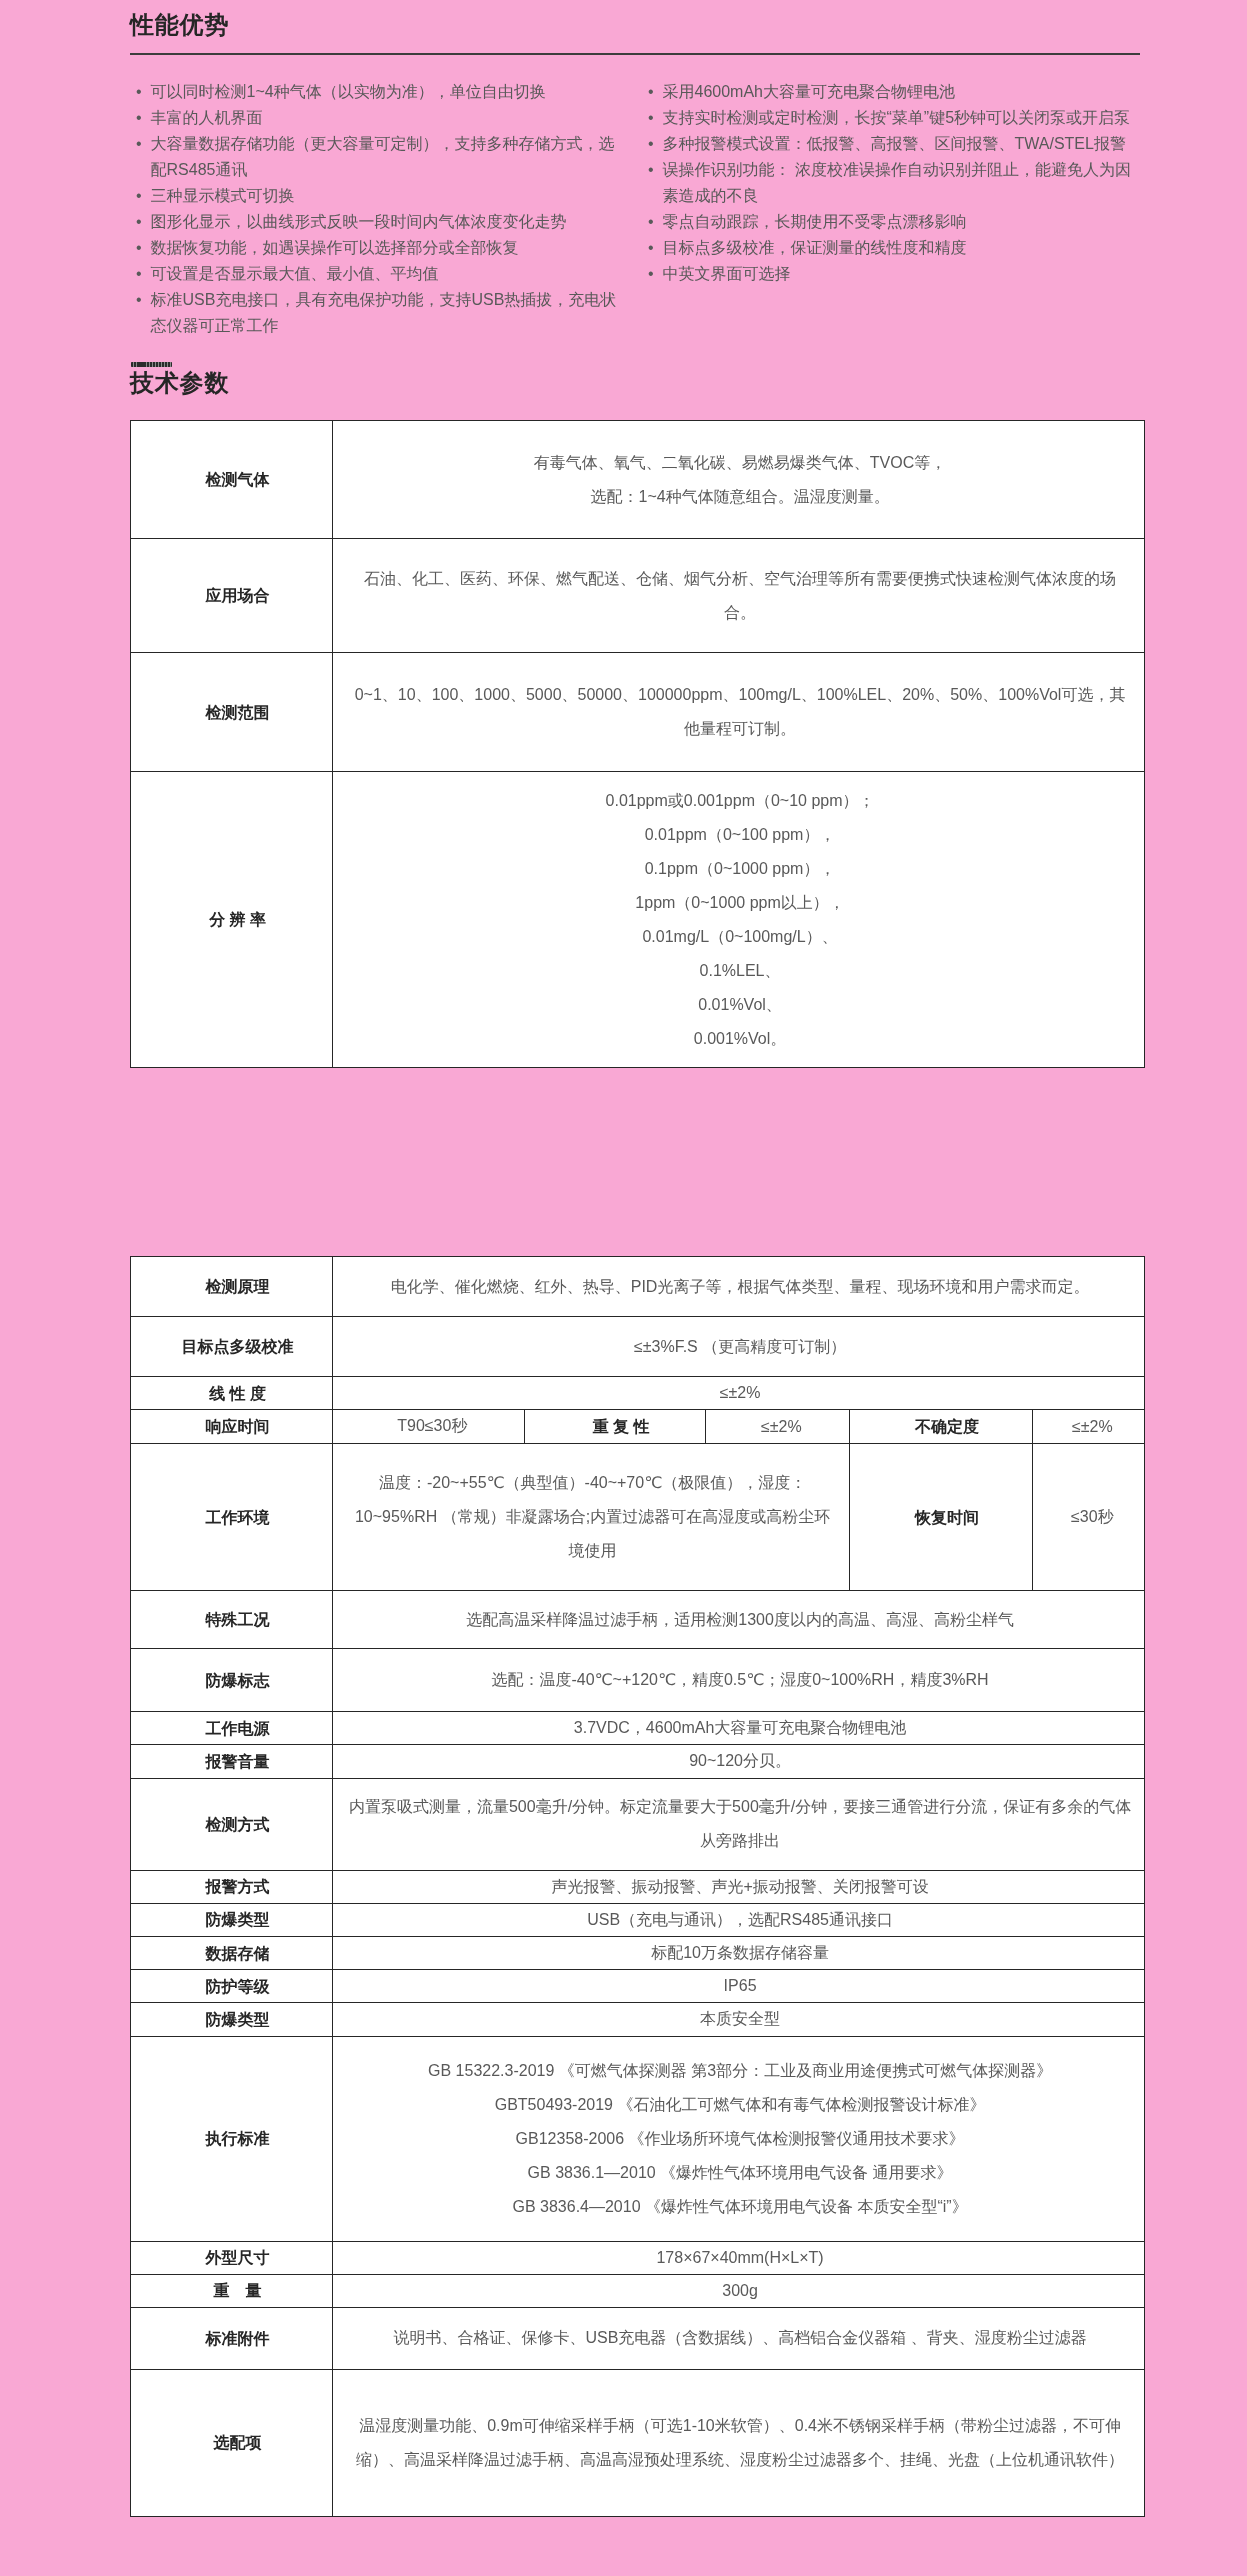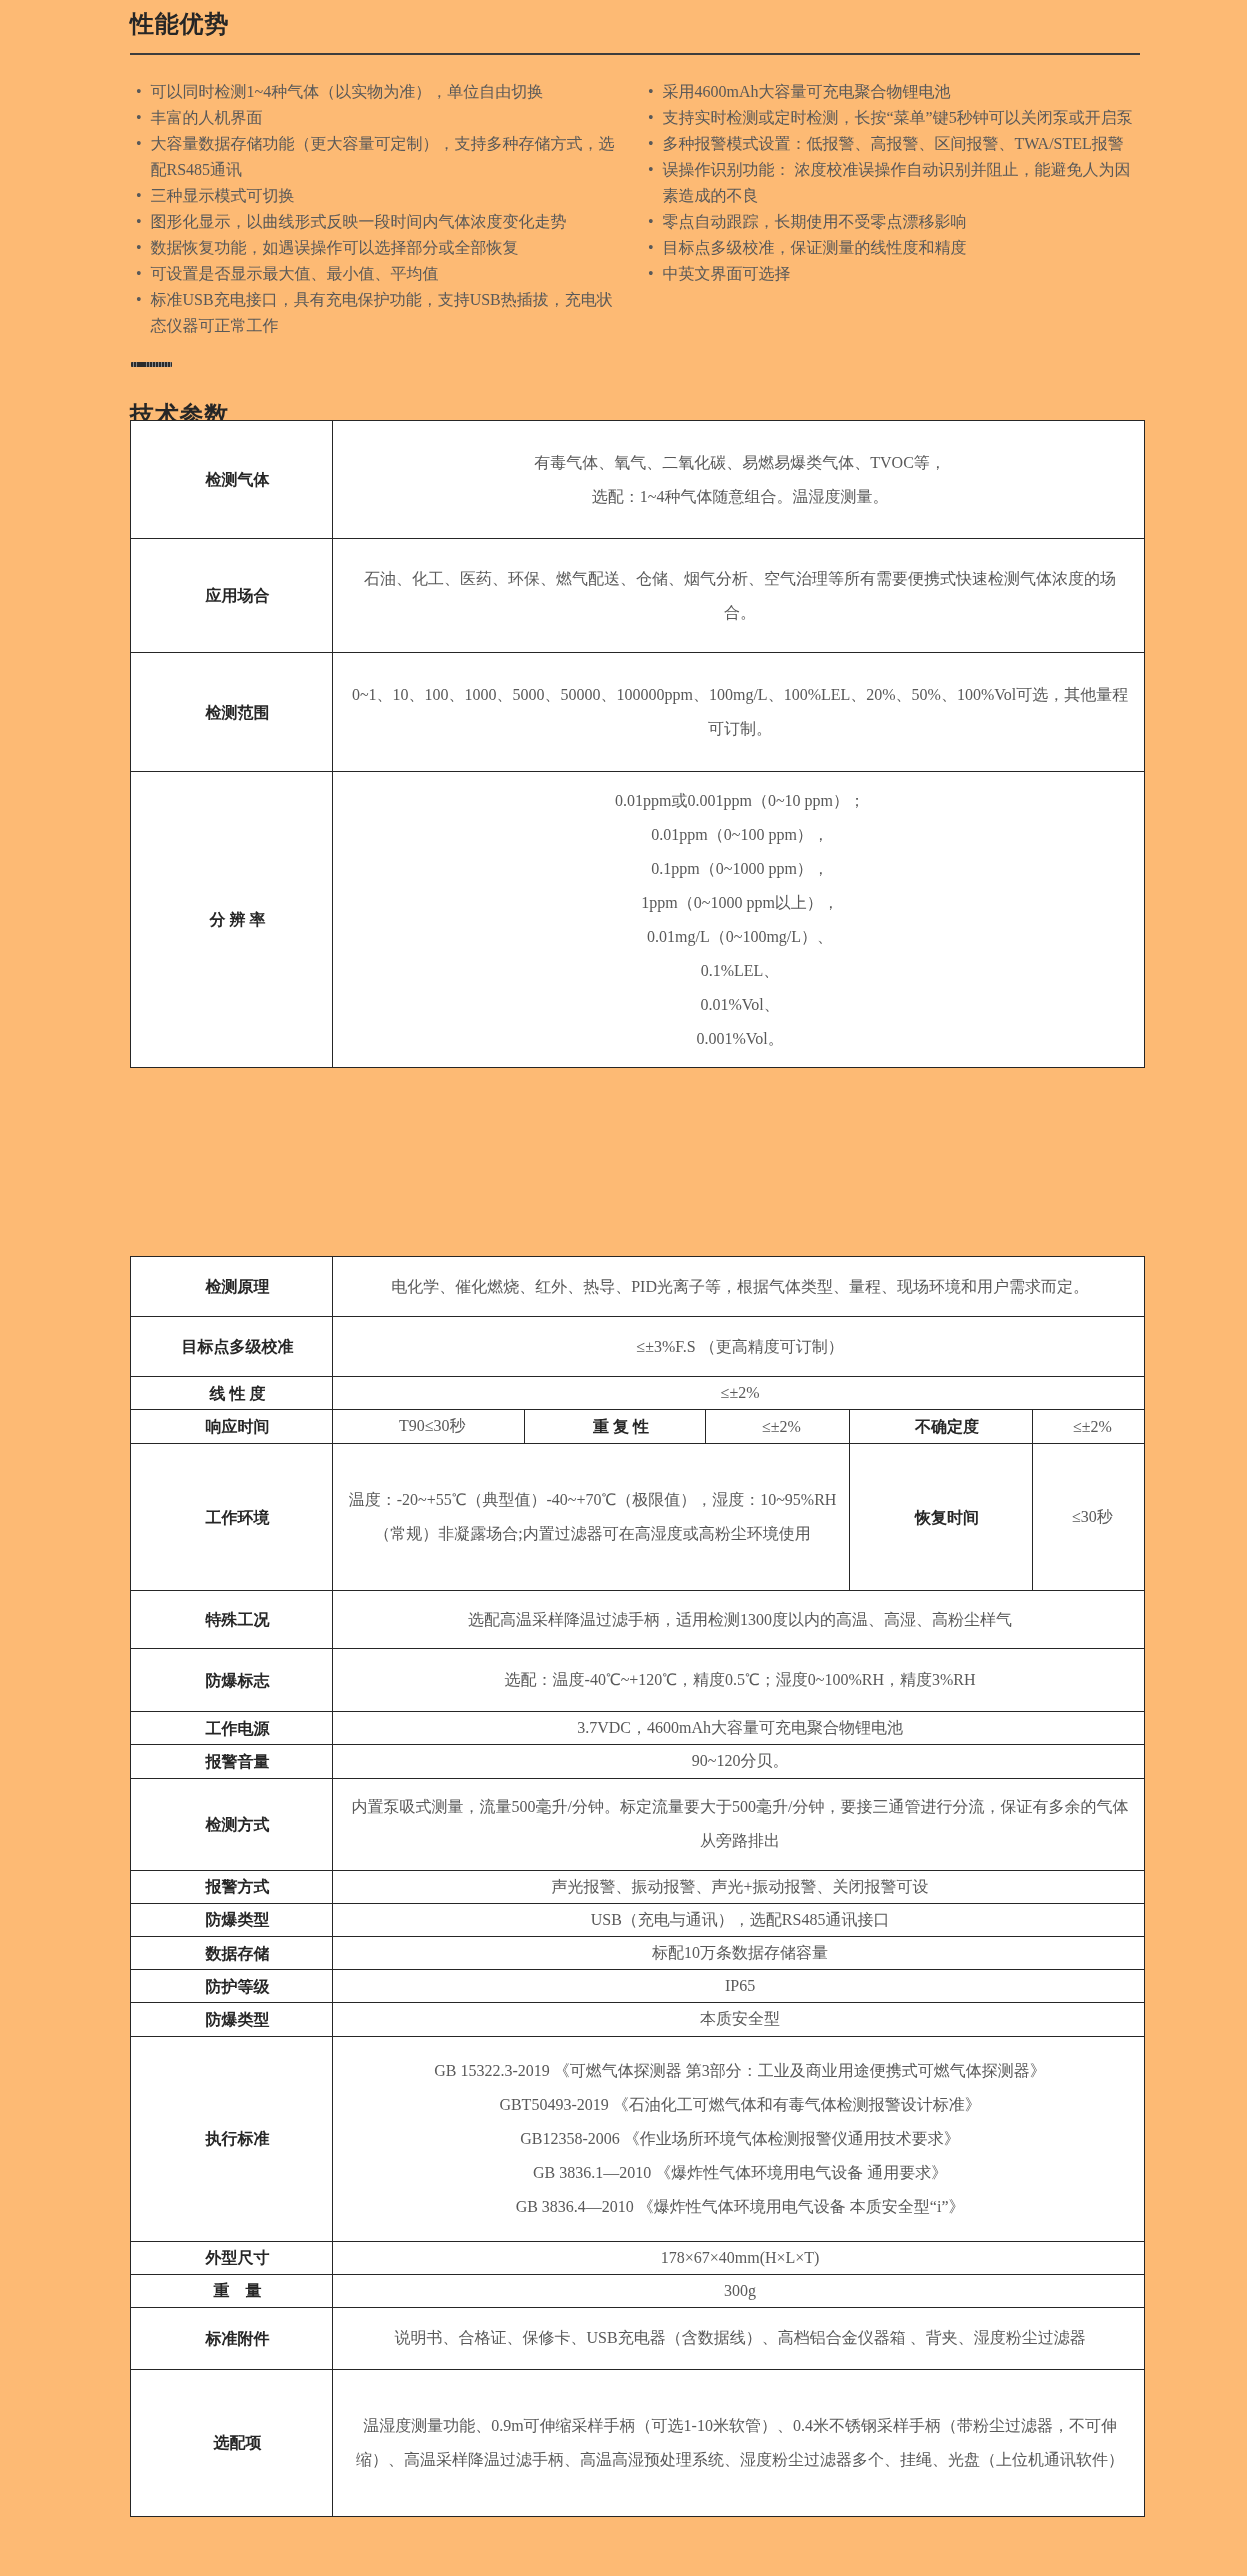--- a/index.html
+++ b/index.html
@@ -1,24 +1,24 @@
 <!DOCTYPE html>
 <html style="font-size:12.2px"><head>
 <meta charset="utf-8">
 <style>
   html,body{margin:0;padding:0;background:#ffffff;}
   body{width:1248px;height:2576px;position:relative;
        font-family:"Liberation Sans","DejaVu Sans",sans-serif;
        -webkit-font-smoothing:antialiased;}
-  .page{position:absolute;inset:0;background:#fdba74;overflow:hidden;font-family:Liberation Serif, serif;}
+  .page{position:absolute;inset:0;background:#f9a8d4;overflow:hidden;}
 
   .h-title{position:absolute;left:130px;font-size:24px;font-weight:600;
            color:#262626;letter-spacing:0.8px;line-height:31px;white-space:nowrap;}
   #adv-title{top:9.2px;}
-  #spec-title{top:400px;}
+  #spec-title{top:367px;}
 
   .title-divider{position:absolute;left:130px;top:53px;width:1010px;height:1.5px;
                  background:#3d3d3d;}
 
   ul.bullets{position:absolute;top:79px;margin:0;padding:0;list-style:none;
              font-size:16px;line-height:26px;color:#595959;}
   ul.bullets.left{left:136px;width:483px;}
   ul.bullets.right{left:648px;width:486px;}
   ul.bullets li{position:relative;padding-left:14.5px;}
   ul.bullets li::before{content:"\2022";position:absolute;left:0;top:0;color:#595959;}

